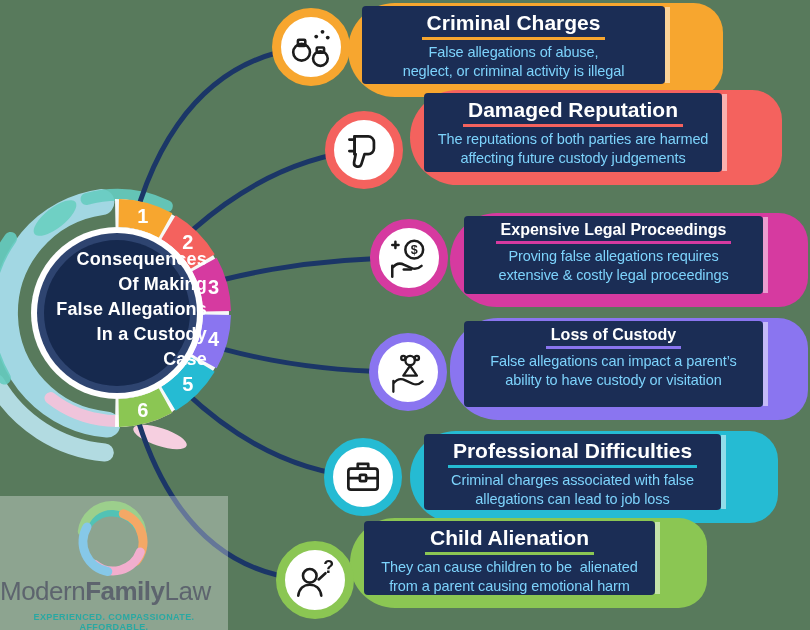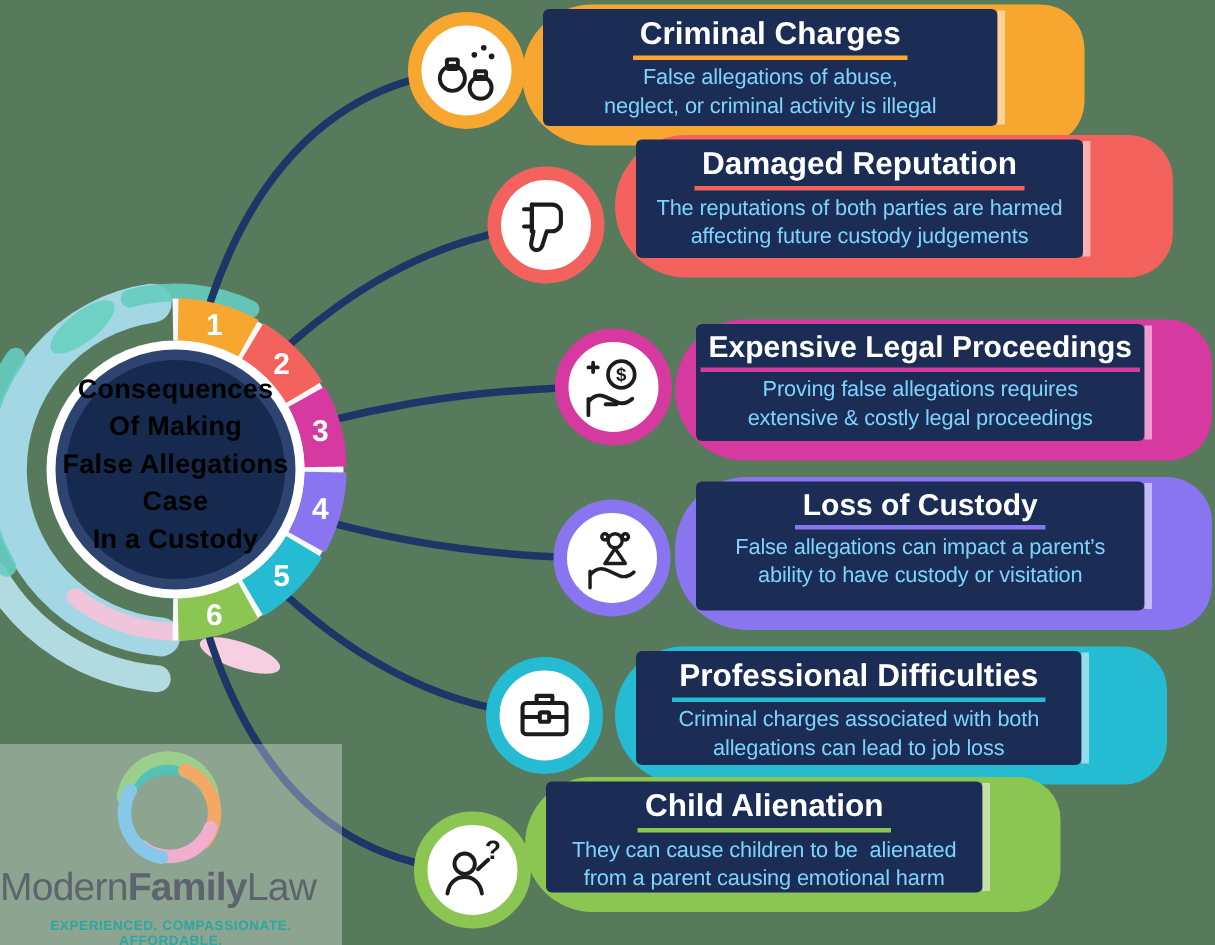--- a/index.html
+++ b/index.html
@@ -1,30 +1,30 @@
 <!DOCTYPE html>
 <html><head>
 <meta charset="utf-8">
 <style>
   html,body{margin:0;padding:0;}
   body{font-family:"Liberation Sans", sans-serif;}
   #canvas{position:relative;width:810px;height:630px;background:#587a5c;overflow:hidden;}
   #base-svg{position:absolute;left:0;top:0;z-index:0;}
   
-  .hub-text{position:absolute;left:27px;top:247px;width:180px;z-index:2;text-align:center;
-    color:#000000;font-size:18px;font-weight:bold;line-height:25px;letter-spacing:.2px;}
+  .hub-text{position:absolute;left:27px;top:247px;width:180px;z-index:2;text-align:right;
+    color:#ffffff;font-size:18px;font-weight:bold;line-height:25px;letter-spacing:.2px;}
   
   .card{position:absolute;border-radius:48px 30px 30px 48px;background:var(--col);z-index:2;}
   .panel{position:absolute;left:14px;top:3px;bottom:13px;right:var(--tab);background:#1B2D55;
     border-radius:4px;text-align:center;color:#fff;padding-top:5px;box-sizing:border-box;overflow:visible;}
   .divider{position:absolute;width:5px;top:4px;bottom:14px;right:calc(var(--tab) - 5px);
     background:rgba(255,255,255,.5);}
   .card-title{display:inline-block;font-size:21px;font-weight:bold;border-bottom:3px solid var(--col);
     padding:0 5px 2px;line-height:1.12;white-space:nowrap;}
-  .c3 .card-title,.c4 .card-title{font-size:20px;}
+  .c3 .card-title,.c4 .card-title{font-size:16px;}
   .card-desc{margin-top:3px;font-size:14.5px;line-height:19px;color:#7dd3fc;letter-spacing:-.1px;}
   .card-desc div{white-space:pre;}
   .c1{left:348px;top:3px;width:375px;height:94px;--col:#F7A62F;--tab:58px;}
   .c2{left:410px;top:90px;width:372px;height:95px;--col:#F4625E;--tab:60px;}
   .c3{left:450px;top:213px;width:358px;height:94px;--col:#D63AA0;--tab:45px;}
   .c4{left:450px;top:318px;width:358px;height:102px;--col:#8A75F0;--tab:45px;}
   .c5{left:410px;top:431px;width:368px;height:92px;--col:#25BBD3;--tab:57px;}
   .c6{left:350px;top:518px;width:357px;height:90px;--col:#8BC653;--tab:52px;}
   
   .icon-wrap{position:absolute;width:78px;height:78px;border-radius:50%;border:9px solid var(--col);
@@ -96,22 +96,22 @@
       <circle cx="117" cy="313" r="86" fill="#FFFFFF"></circle>
       <circle cx="117" cy="313" r="80" fill="#2E4470"></circle>
       <circle cx="117" cy="313" r="73" fill="#16294E"></circle>
     </g>
   </svg>
 
   <div class="hub-text">
     <div>Consequences</div>
     <div>Of Making</div>
     <div>False Allegations</div>
+    <div>In a Custody</div>
     <div>Case</div>
-    <div>In a Custody</div>
   </div>
 
   <div class="card c1">
     <div class="panel">
       <div class="card-title">Criminal Charges</div>
       <div class="card-desc">
         <div>False allegations of abuse,</div>
         <div>neglect, or criminal activity is illegal</div>
       </div>
     </div>
@@ -148,21 +148,21 @@
         <div>ability to have custody or visitation</div>
       </div>
     </div>
     <div class="divider"></div>
   </div>
 
   <div class="card c5">
     <div class="panel">
       <div class="card-title">Professional Difficulties</div>
       <div class="card-desc">
-        <div>Criminal charges associated with both</div>
+        <div>Criminal charges associated with false</div>
         <div>allegations can lead to job loss</div>
       </div>
     </div>
     <div class="divider"></div>
   </div>
 
   <div class="card c6">
     <div class="panel">
       <div class="card-title">Child Alienation</div>
       <div class="card-desc">

